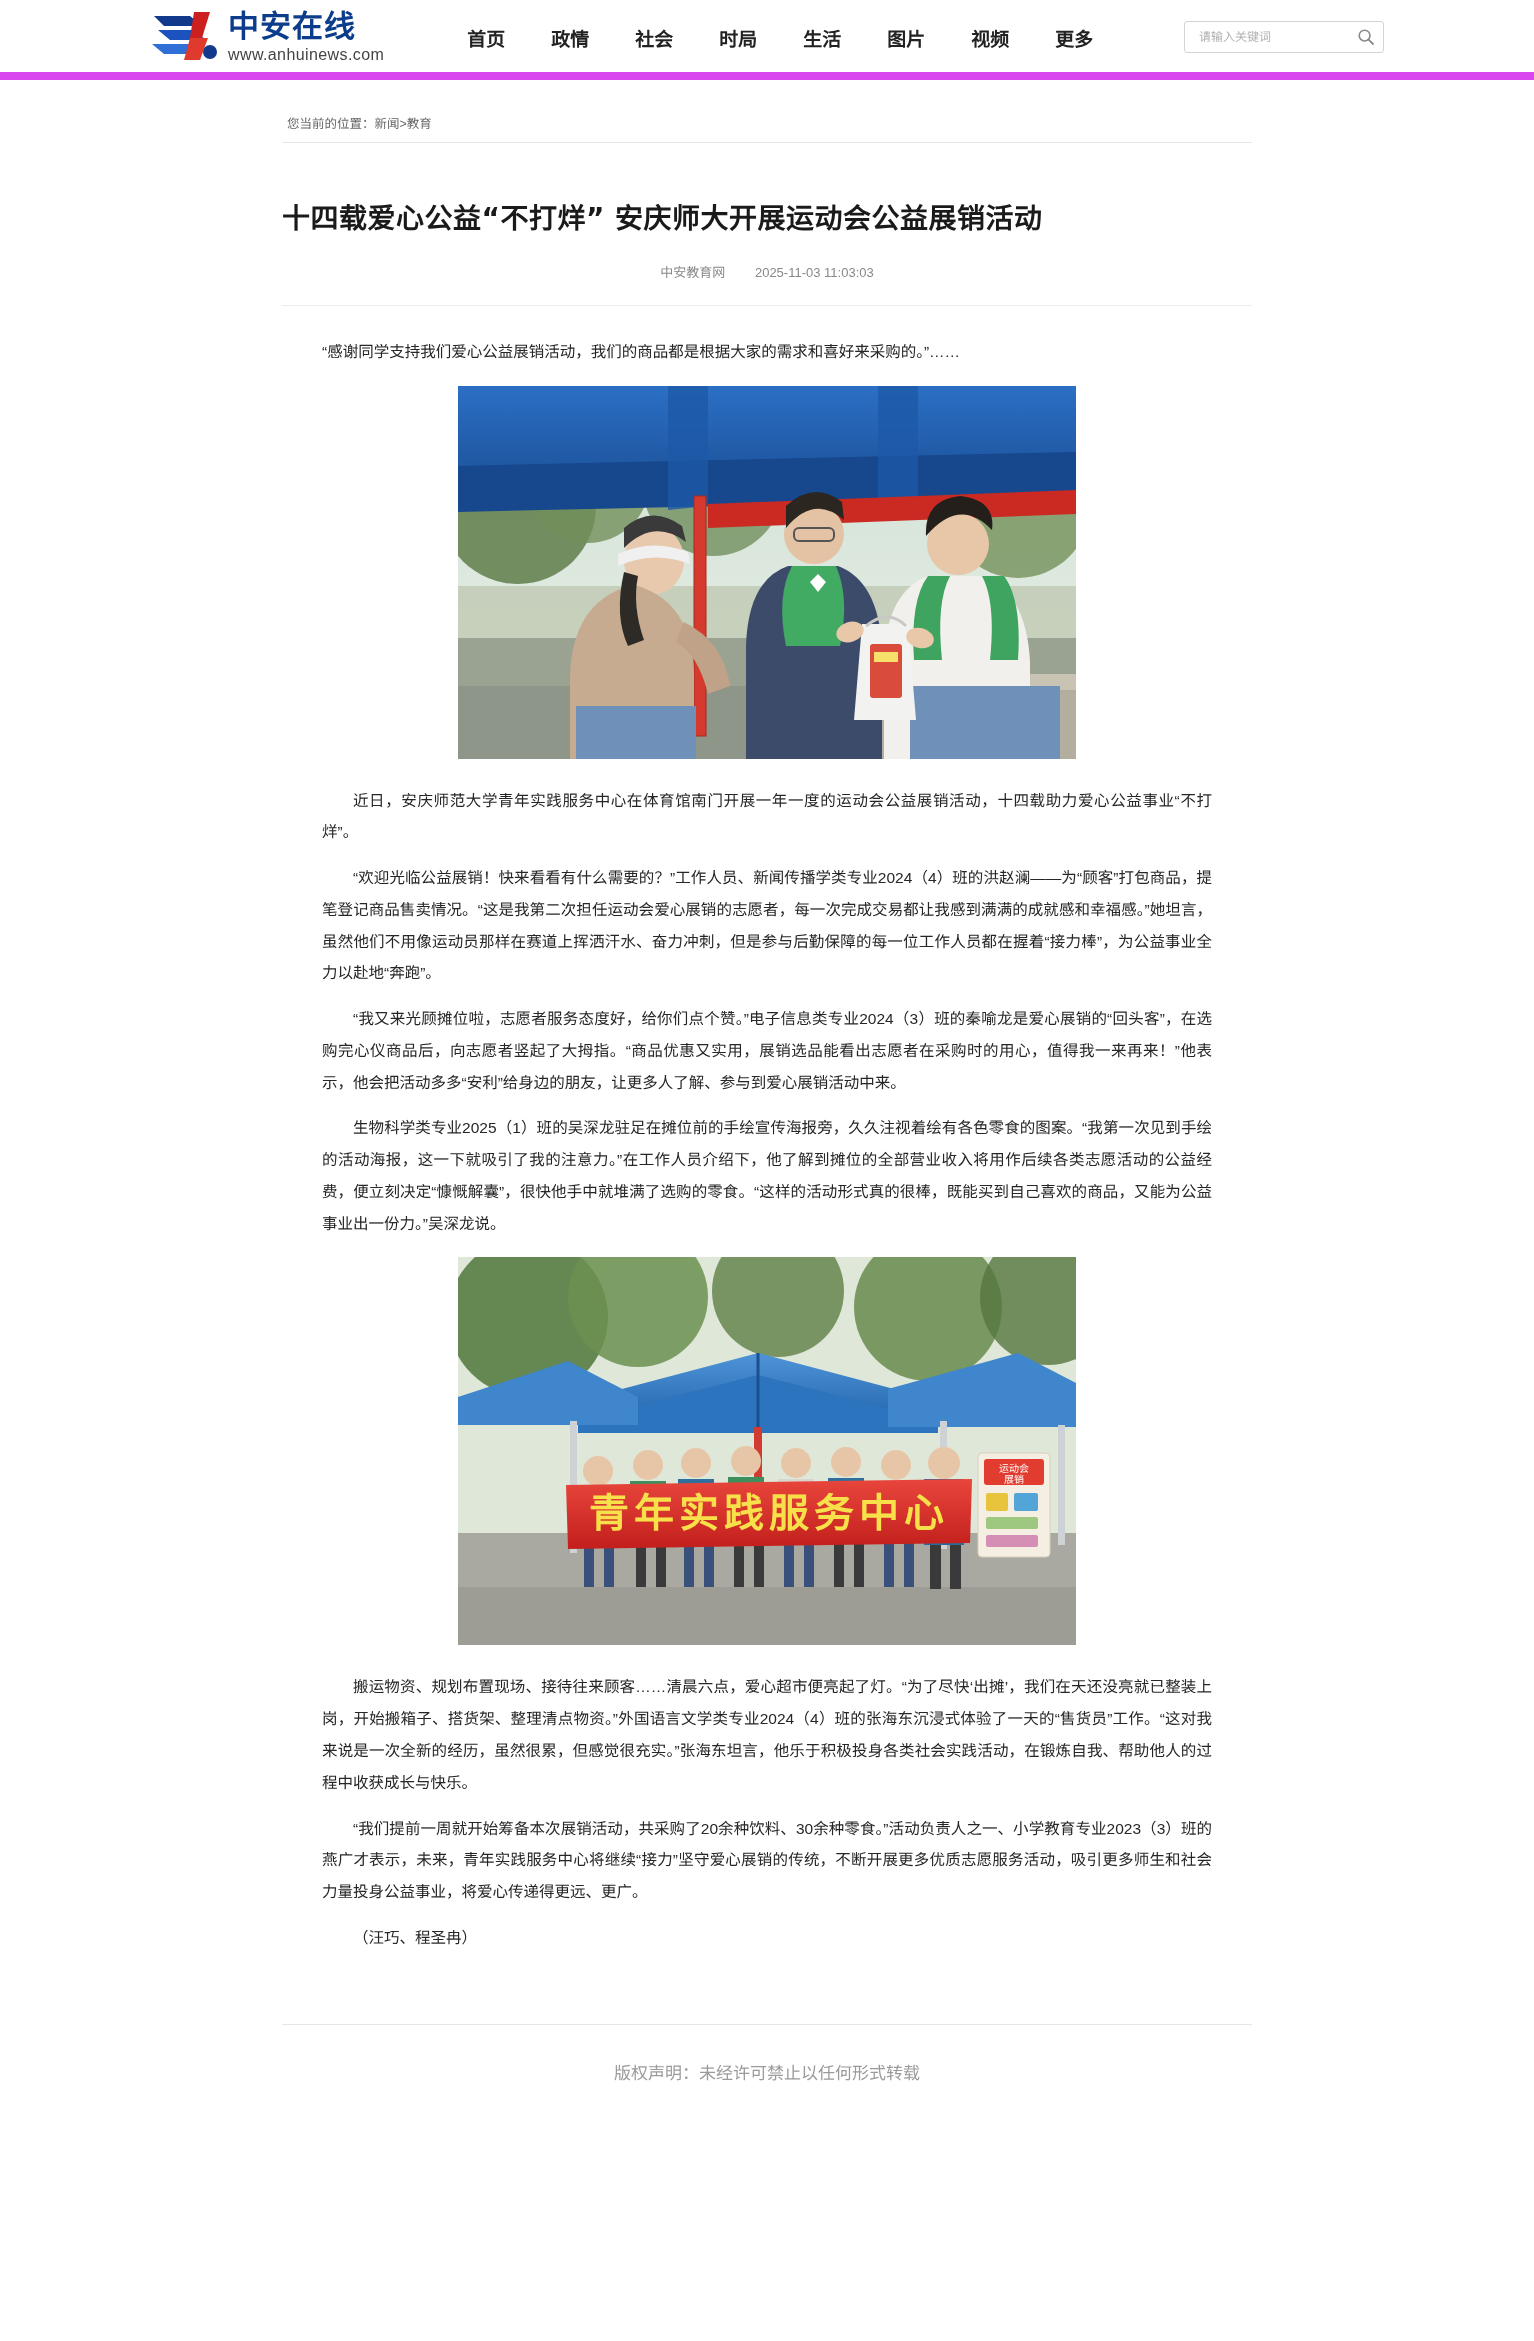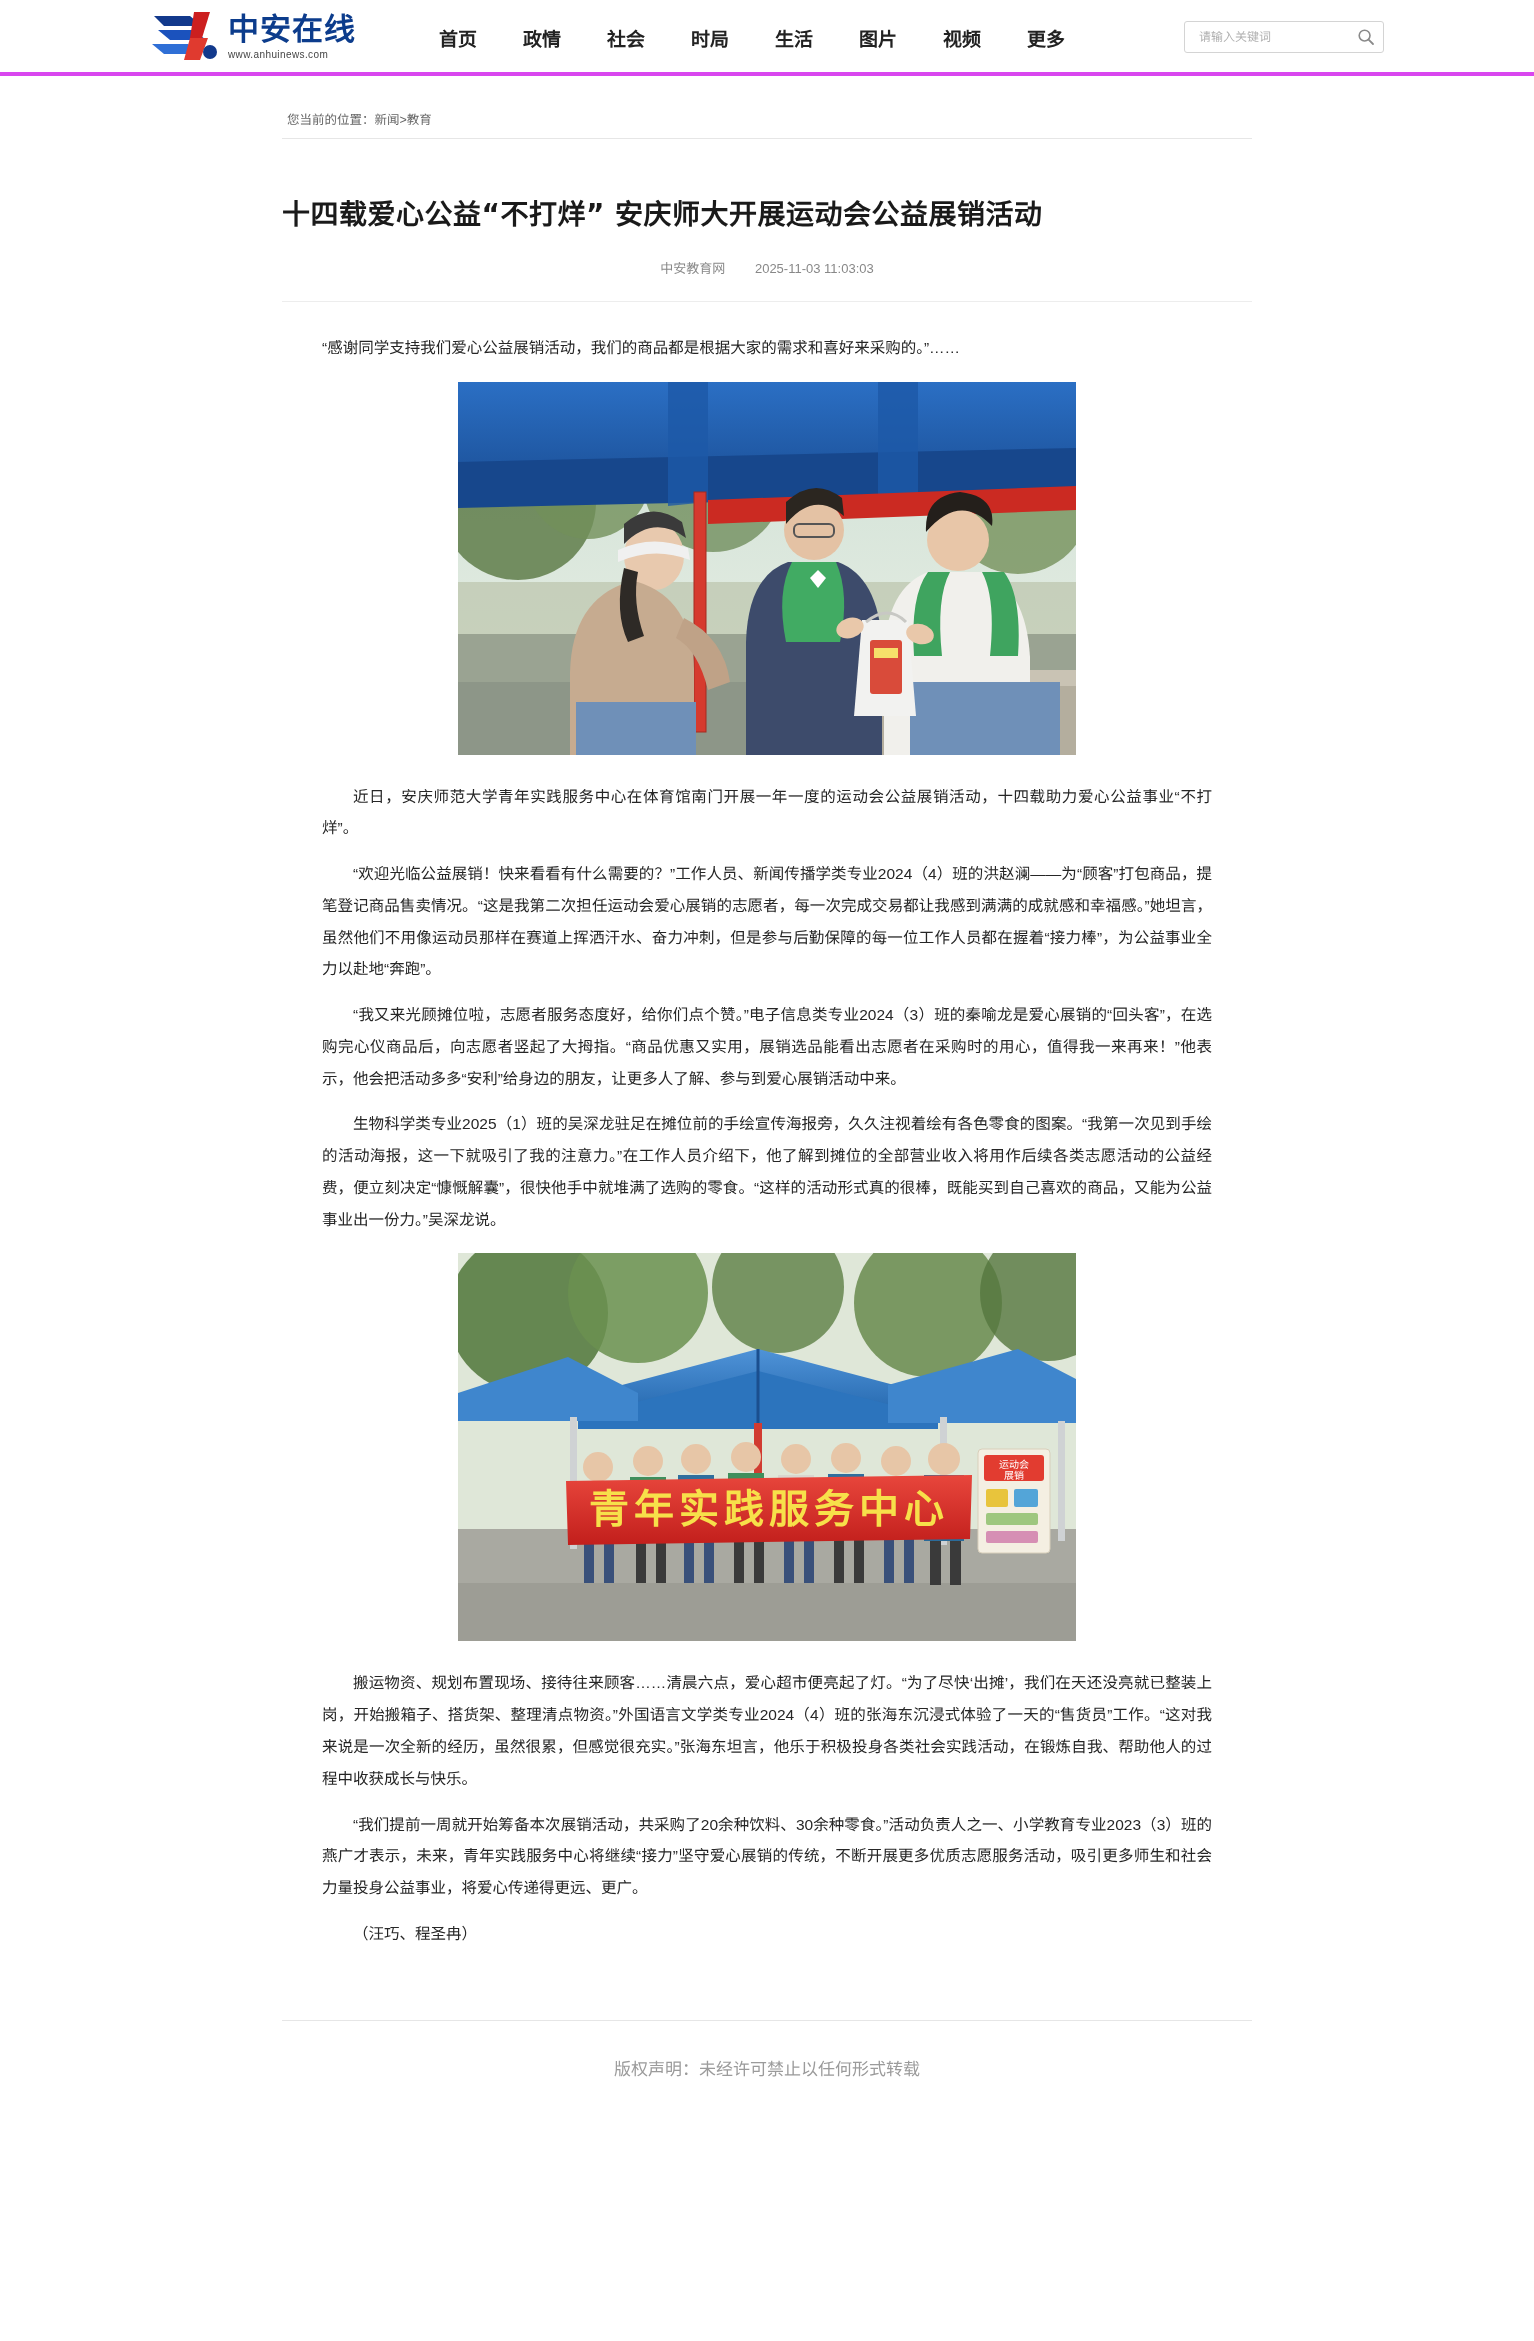--- a/index.html
+++ b/index.html
@@ -7,21 +7,21 @@
     margin: 0; padding: 0;
     background: #ffffff;
     font-family: "Liberation Sans", "DejaVu Sans", sans-serif;
   }
   body { width: 1534px; }
 
   
   .site-header {
     width: 100%;
     background: #ffffff;
-    border-bottom: 4px solid #d946ef;
+    border-bottom: 8px solid #d946ef;
     padding: 10px 0 8px 0;
     position: relative;
   }
   .header-inner {
     width: 1534px;
     margin: 0 auto;
     display: flex;
     align-items: center;
     padding: 0 150px 0 150px;
   }
@@ -43,21 +43,21 @@
     line-height: 1;
   }
   .logo-cn {
     font-size: 31px;
     font-weight: bold;
     color: #0c3c8c;
     letter-spacing: 1px;
     font-family: "DejaVu Serif", "Liberation Serif", serif;
   }
   .logo-url {
-    font-size: 10px;
+    font-size: 16px;
     color: #444;
     letter-spacing: 0.4px;
     margin-top: 5px;
   }
   .main-nav {
     display: flex;
     align-items: center;
     gap: 0px;
     margin-left: 60px;
     flex: 1 1 auto;

